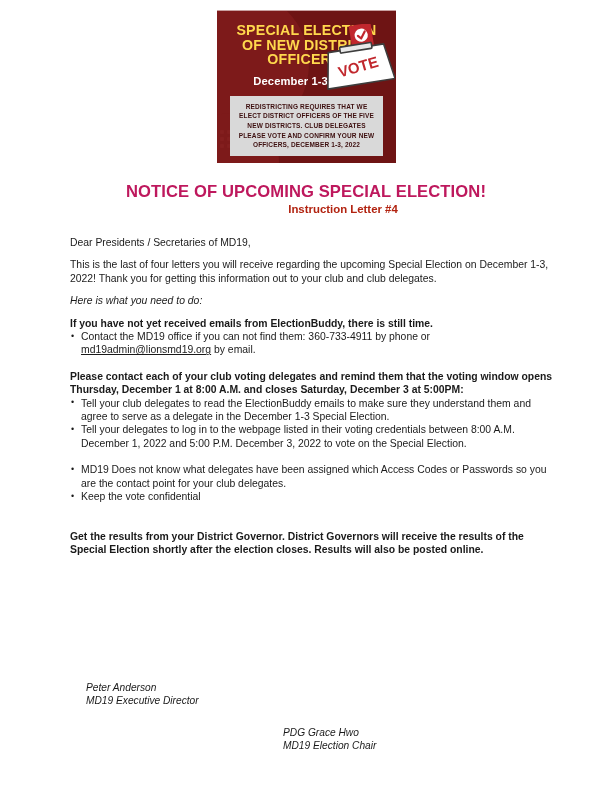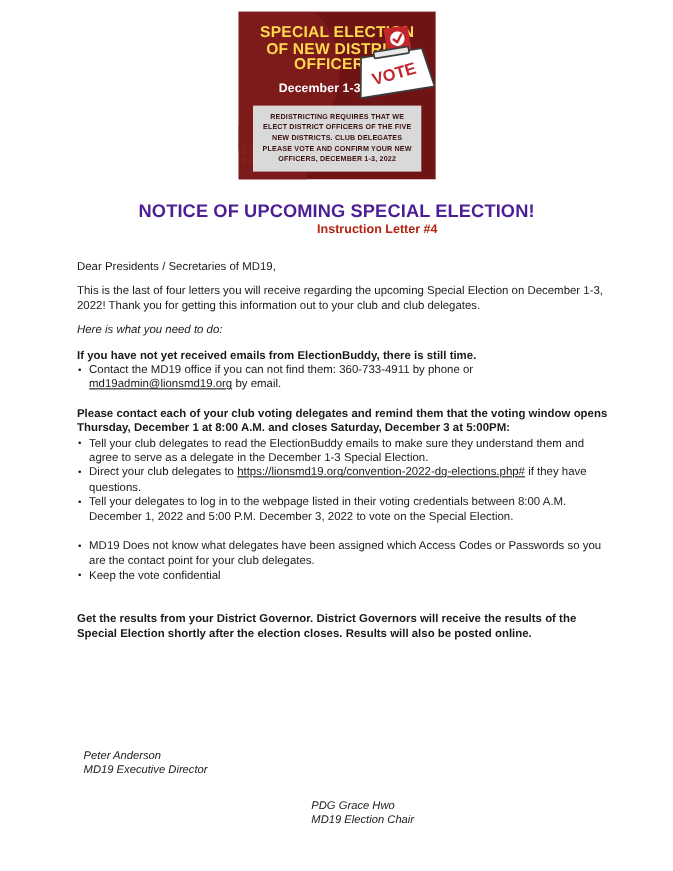--- a/index.html
+++ b/index.html
@@ -108,21 +108,21 @@
     height: 66px;
   }
 
   
   .doc-title {
     position: absolute;
     left: 0;
     top: 182px;
     width: 612px;
     text-align: center;
-    color: #4c1d95;
+    color: #be185d;
     font-weight: bold;
     font-size: 16.6px;
     letter-spacing: .1px;
   }
   .doc-subtitle {
     position: absolute;
     left: 0;
     top: 203px;
     width: 612px;
     text-align: center;
@@ -174,21 +174,21 @@
   }
 
   
   .sig-block {
     position: absolute;
     top: 681px;
     font-style: italic;
     font-size: 10.2px;
     line-height: 13.4px;
   }
-  .sig-left { left: 76px; }
+  .sig-left { left: 86px; }
   .sig-right { left: 283px; margin-top: 45px; }
 </style>
 </head>
 <body>
 
 <div class="flyer">
   <div class="flyer-swoosh"></div>
   <div class="flyer-swoosh2"></div>
 
   <svg class="flyer-dots" viewBox="0 0 26 26">
@@ -246,21 +246,20 @@
   <p class="tight bold">If you have not yet received emails from ElectionBuddy, there is still time.</p>
   <ul class="bullets">
     <li><span>Contact the MD19 office if you can not find them:  360-733-4911 by phone or</span><br><span class="link">md19admin@lionsmd19.org</span><span> by email.</span></li>
   </ul>
 
   <div class="gap-md"></div>
 
   <p class="tight bold">Please contact each of your  club voting delegates and remind them that the voting window opens Thursday, December 1 at 8:00 A.M. and closes Saturday, December 3 at 5:00PM:</p>
   <ul class="bullets">
     <li>Tell your club delegates to read the ElectionBuddy emails to make sure they understand them and agree to serve as a delegate in the December 1-3 Special Election.</li>
-    <li><span>Direct your club delegates to </span><span class="link">https://lionsmd19.org/convention-2022-dg-elections.php#</span><span> if they have questions.</span></li>
     <li>Tell your delegates to log in to the webpage listed in their voting credentials between 8:00 A.M. December 1, 2022 and 5:00 P.M. December 3, 2022 to vote on the Special Election.</li>
   </ul>
 
   <div class="gap-md"></div>
 
   <ul class="bullets">
     <li>MD19 Does not know what delegates have been assigned which Access Codes or Passwords so you are the contact point for your club delegates.</li>
     <li>Keep the vote confidential</li>
   </ul>
 

